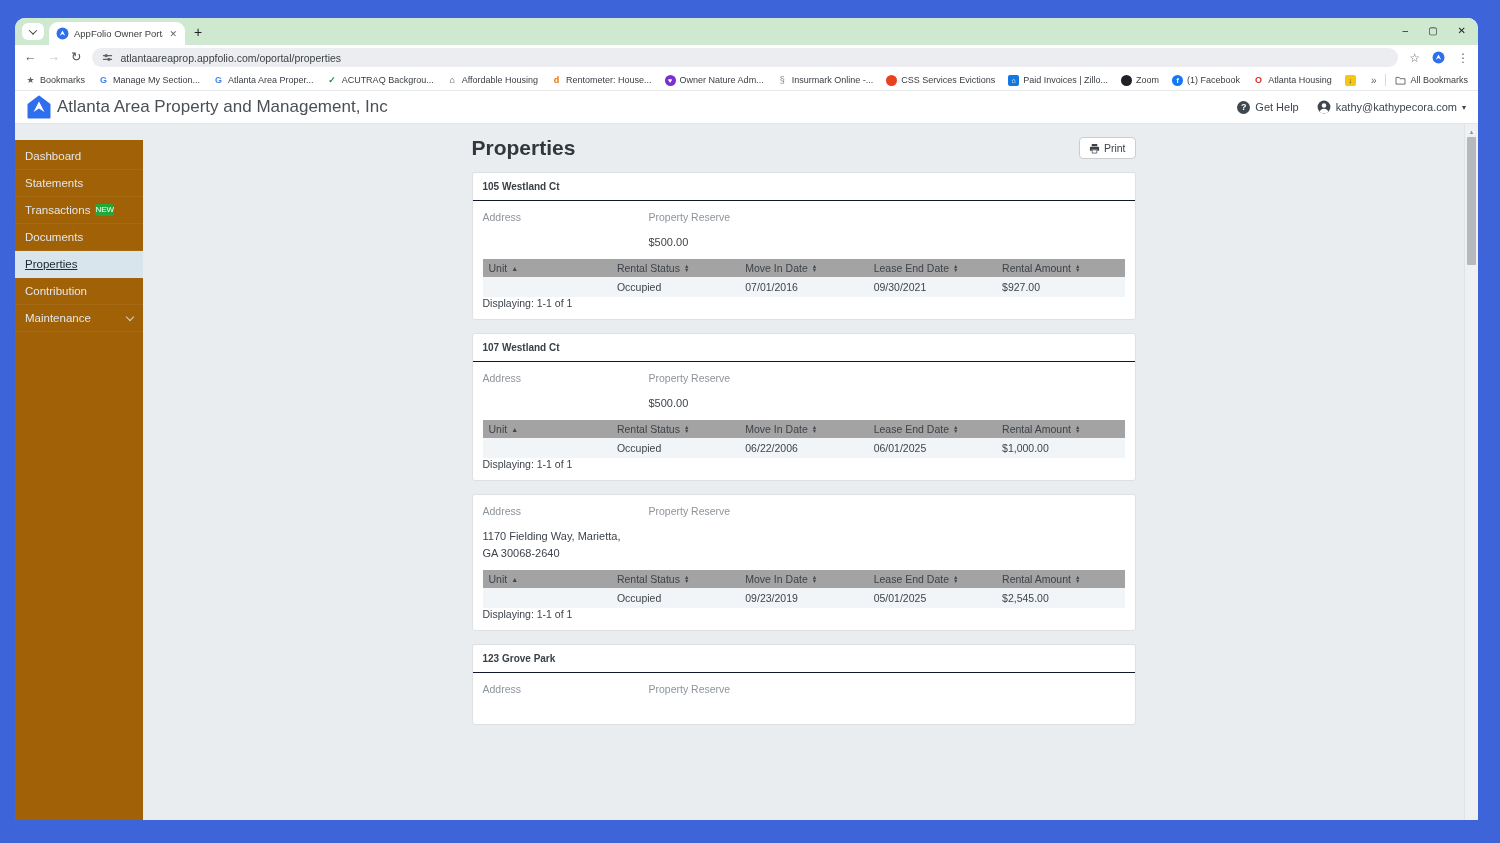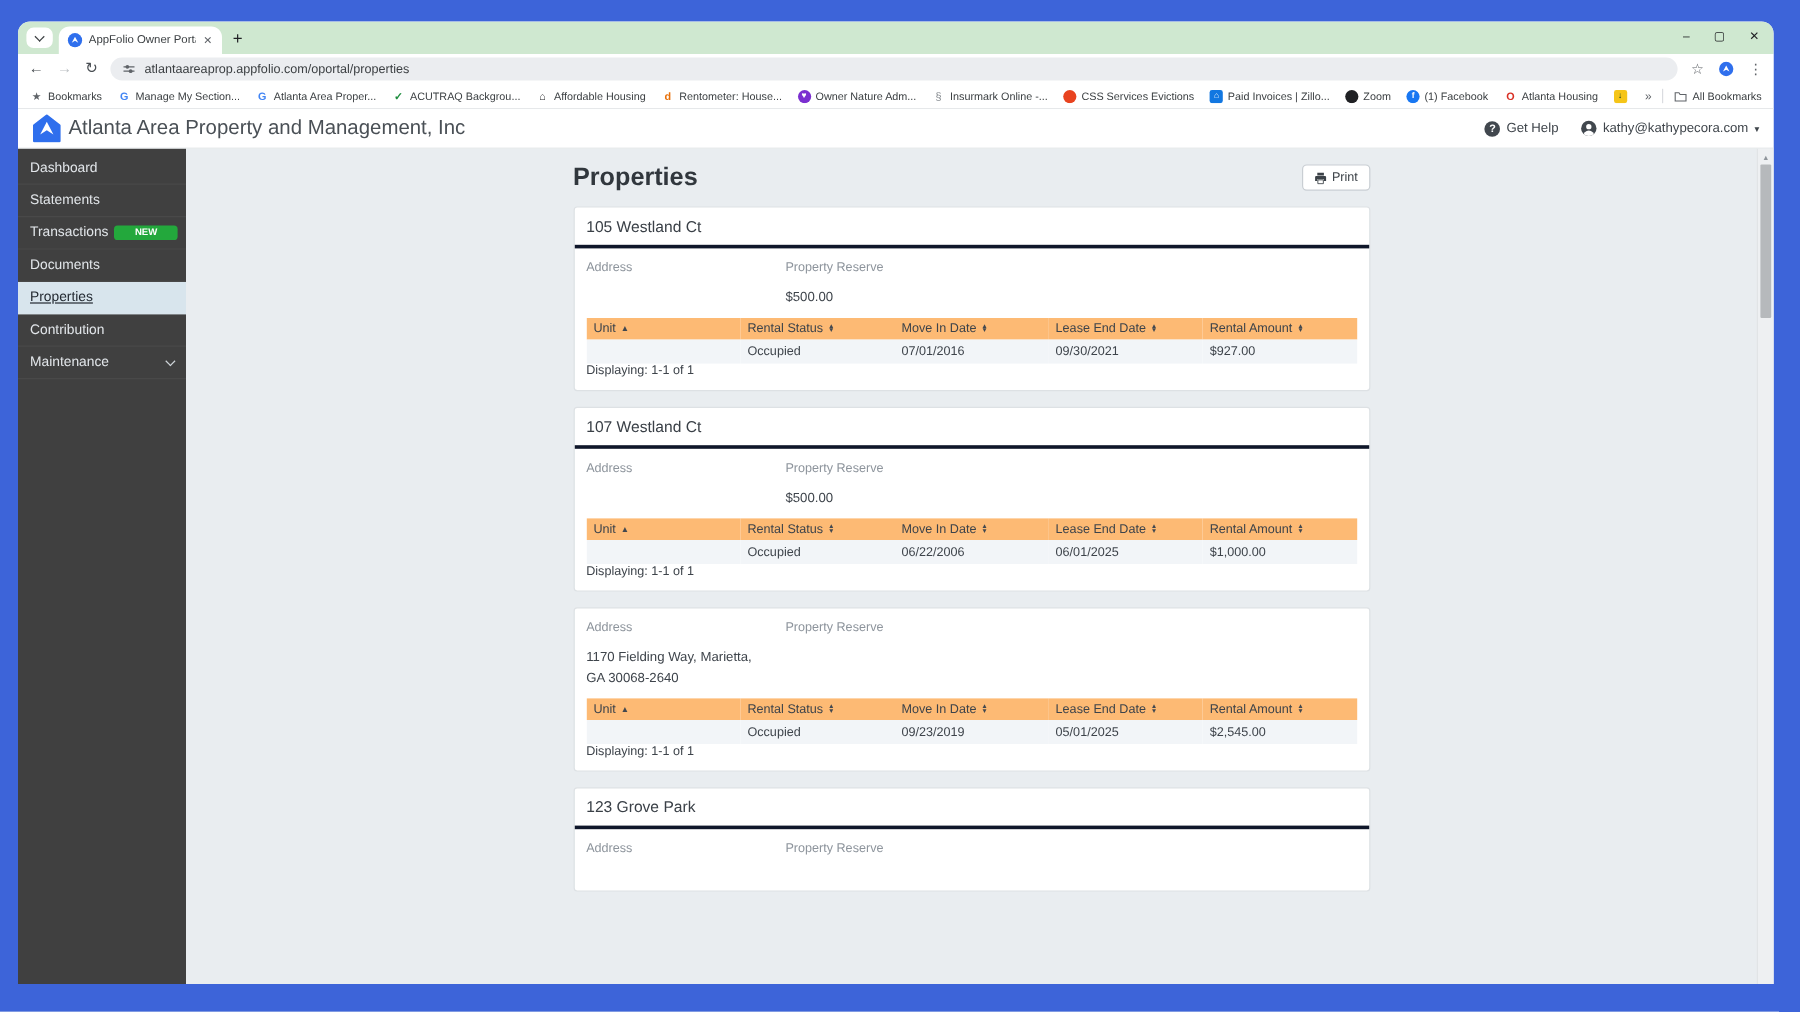--- a/index.html
+++ b/index.html
@@ -48,41 +48,41 @@
   .app-header { height:33px; background:#fff; border-bottom:1px solid #e3e6e9; display:flex; align-items:center; padding:0 12px; flex:none; }
   .company { font-size:17px; color:#4a5056; margin-left:6px; }
   .header-right { margin-left:auto; display:flex; align-items:center; gap:18px; }
   .get-help { display:flex; align-items:center; gap:5px; font-size:11px; color:#3f454b; cursor:pointer; }
   .q-ic { width:13px; height:13px; border-radius:50%; background:#41474e; color:#fff; font-size:9px; font-weight:bold; display:inline-flex; align-items:center; justify-content:center; }
   .user-menu { display:flex; align-items:center; gap:5px; font-size:11px; color:#3f454b; cursor:pointer; }
   .caret { font-size:8px; color:#3f454b; }
 
   
   .app-body { flex:1; display:flex; min-height:0; background:#e9edf0; }
-  .sidebar { width:140px; background:#404040; flex:none; padding-top:3px; }
+  .sidebar { width:128px; background:#a16207; flex:none; padding-top:3px;margin-top:16px; }
   .nav-item { display:flex; align-items:center; gap:5px; padding:7px 10px; font-size:11.5px; color:#e2e6ea; border-bottom:1px solid rgba(255,255,255,0.05); cursor:pointer; }
   .nav-item.active { background:#d8e5ed; color:#232a32; }
   .nav-item.active .nav-label { text-decoration:underline; }
-  .new-badge { background:#23a83c; color:#fff; font-size:8px; font-weight:bold; padding:2px 17px; border-radius:3px; line-height:1; }
+  .new-badge { background:#23a83c; color:#fff; font-size:8px; font-weight:normal; padding:2px 0; border-radius:3px; line-height:1; }
   .nav-chev { margin-left:auto; width:6px; height:6px; border-right:1.5px solid #cfd5da; border-bottom:1.5px solid #cfd5da; transform:rotate(45deg); margin-top:-3px; }
 
   .content { flex:1; overflow:hidden; }
   .container { width:664px; margin:0 auto; padding-top:12px; }
   .page-head { display:flex; justify-content:space-between; align-items:center; margin-bottom:12px; }
   .page-title { font-size:21px; font-weight:600; color:#31373d; }
   .print-btn { background:#fff; border:1px solid #c9ced3; border-radius:4px; padding:4px 9px; font-size:10.5px; color:#3c4248; display:flex; align-items:center; gap:4px; cursor:pointer; }
 
   .card { background:#fff; border:1px solid #dde1e4; border-radius:3px; margin-bottom:13px; }
-  .card-title { padding:8px 10px; font-size:13px; font-weight:400; color:#3a4047; border-bottom:3px solid #0f172a; }
+  .card-title { padding:8px 10px; font-size:10px; font-weight:700; color:#3a4047; border-bottom:1px solid #0f172a; }
   .card-body { padding:10px 10px 10px; }
   .meta { display:grid; grid-template-columns:166px 1fr; margin-bottom:8px; }
   .label { font-size:10.5px; color:#8d949c; margin-bottom:11px; }
   .value { font-size:11px; color:#3e444b; line-height:1.55; padding-right:16px; }
   table { width:100%; border-collapse:collapse; table-layout:fixed; }
-  th { background:#fdba74; font-size:10.5px; font-weight:normal; color:#3d434a; text-align:left; padding:3px 6px; cursor:pointer; }
+  th { background:#a3a3a3; font-size:10.5px; font-weight:normal; color:#3d434a; text-align:left; padding:3px 6px; cursor:pointer; }
   td { background:#f2f5f8; font-size:10.5px; color:#3e444b; padding:4px 6px; }
   .th-inner { display:flex; align-items:center; gap:4px; }
   .sort-asc { font-size:7px; color:#42484f; }
   .sort-both { display:inline-flex; flex-direction:column; font-size:5.5px; line-height:4.2px; color:#42484f; }
   .displaying { font-size:10.5px; color:#3e444b; }
 
   .page-scrollbar { width:14px; background:#eef0f2; border-left:1px solid #e1e4e6; flex:none; display:flex; flex-direction:column; align-items:center; }
   .sb-arrow { font-size:6px; color:#8f959b; padding:5px 0 2px; cursor:pointer; }
   .sb-thumb { width:9px; height:128px; background:#b6b9bc; border-radius:1px; cursor:grab; }
 </style>

